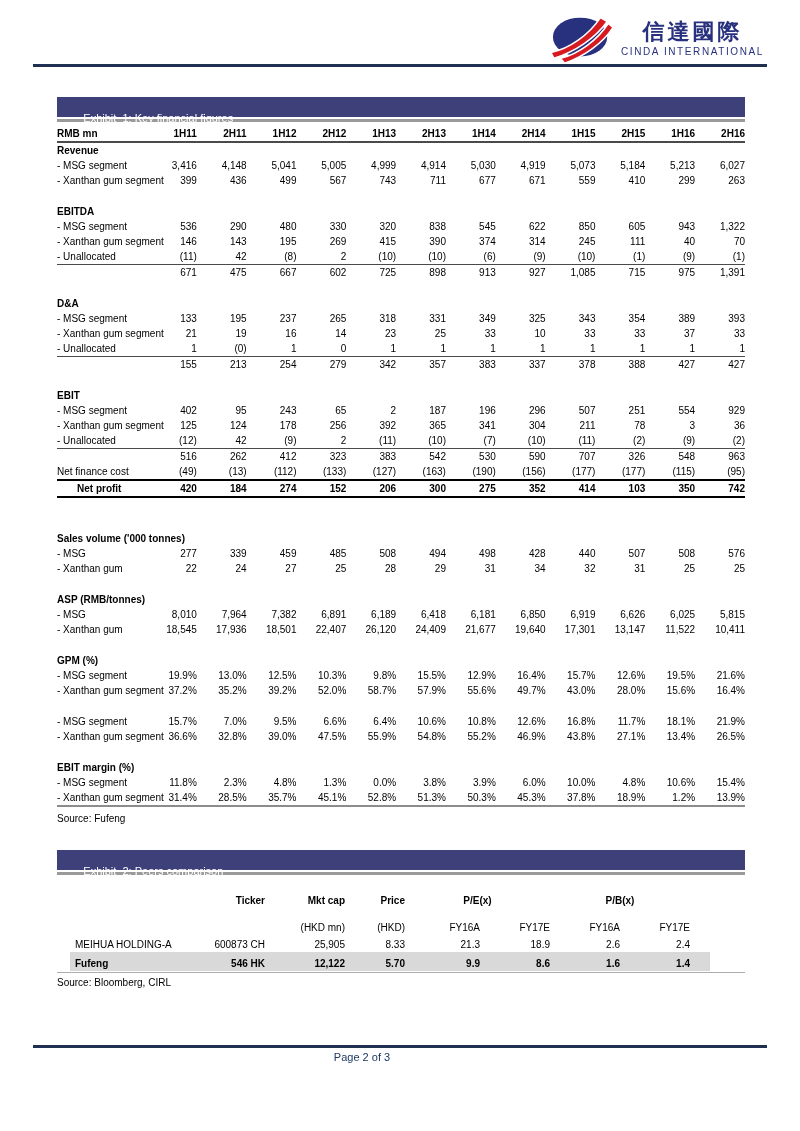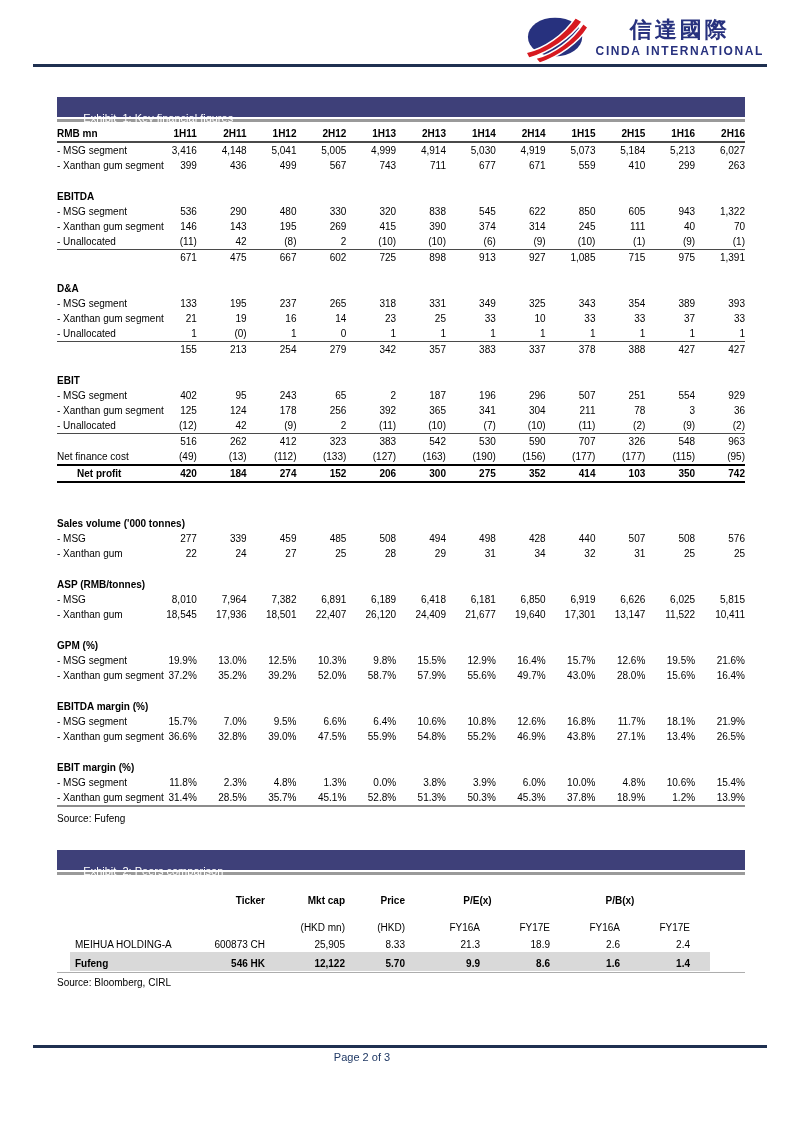--- a/index.html
+++ b/index.html
@@ -3,21 +3,21 @@
 <meta charset="utf-8">
 <style>
   * { margin:0; padding:0; box-sizing:border-box; }
   body { background:#ffffff; font-family:"Liberation Sans", sans-serif; }
   .page { position:relative; width:800px; height:1131px; background:#ffffff; overflow:hidden; }
 
   
   .logo { position:absolute; top:12px; right:36px; display:flex; align-items:center; gap:7px; }
   .logo-text { display:flex; flex-direction:column; align-items:center; }
   .logo-cn { color:#27317e; font-size:22px; font-weight:bold; letter-spacing:3px; line-height:24px; white-space:nowrap; }
-  .logo-en { color:#27317e; font-size:12px; font-weight:bold; letter-spacing:1.6px; margin-top:2px; white-space:nowrap; }
+  .logo-en { color:#27317e; font-size:10px; font-weight:normal; letter-spacing:1.6px; margin-top:2px; white-space:nowrap; }
 
   .top-rule { position:absolute; top:64px; left:33px; width:734px; height:3px; background:#1f3050; }
 
   .content { position:absolute; top:97px; left:57px; width:688px; }
 
   .exhibit-bar { height:20px; background:#3e4079; color:#ffffff; font-size:11px; font-weight:normal;
                  padding:3px 0 0 8px; white-space:pre; }
   .thick-rule { height:3px; background:#9a9a9a; margin-top:2px; }
   .thin-rule  { height:1px; background:#adadad; margin-top:1px; }
 
@@ -106,20 +106,35 @@
             <th>2H13</th>
             <th>1H14</th>
             <th>2H14</th>
             <th>1H15</th>
             <th>2H15</th>
             <th>1H16</th>
             <th>2H16</th>
           </tr>
         </thead>
       <tbody id="ex1-body">
+          <tr class="sec">
+            <td class="lab">Revenue</td>
+            <td></td>
+            <td></td>
+            <td></td>
+            <td></td>
+            <td></td>
+            <td></td>
+            <td></td>
+            <td></td>
+            <td></td>
+            <td></td>
+            <td></td>
+            <td></td>
+          </tr>
           <tr class="data">
             <td class="lab">- MSG segment</td>
             <td>3,416</td>
             <td>4,148</td>
             <td>5,041</td>
             <td>5,005</td>
             <td>4,999</td>
             <td>4,914</td>
             <td>5,030</td>
             <td>4,919</td>
@@ -618,35 +633,20 @@
             <td>57.9%</td>
             <td>55.6%</td>
             <td>49.7%</td>
             <td>43.0%</td>
             <td>28.0%</td>
             <td>15.6%</td>
             <td>16.4%</td>
           </tr>
           <tr class="gap">
             <td class="lab"></td>
-            <td></td>
-            <td></td>
-            <td></td>
-            <td></td>
-            <td></td>
-            <td></td>
-            <td></td>
-            <td></td>
-            <td></td>
-            <td></td>
-            <td></td>
-            <td></td>
-          </tr>
-          <tr class="sec">
-            <td class="lab">EBITDA margin (%)</td>
             <td></td>
             <td></td>
             <td></td>
             <td></td>
             <td></td>
             <td></td>
             <td></td>
             <td></td>
             <td></td>
             <td></td>

